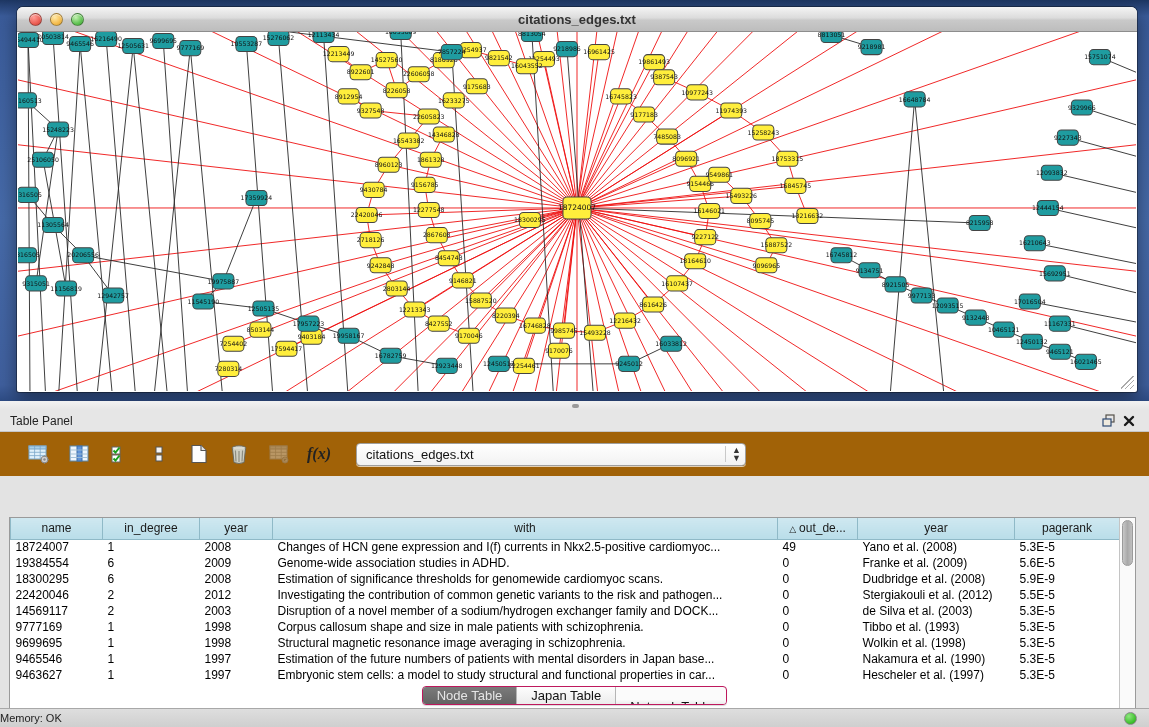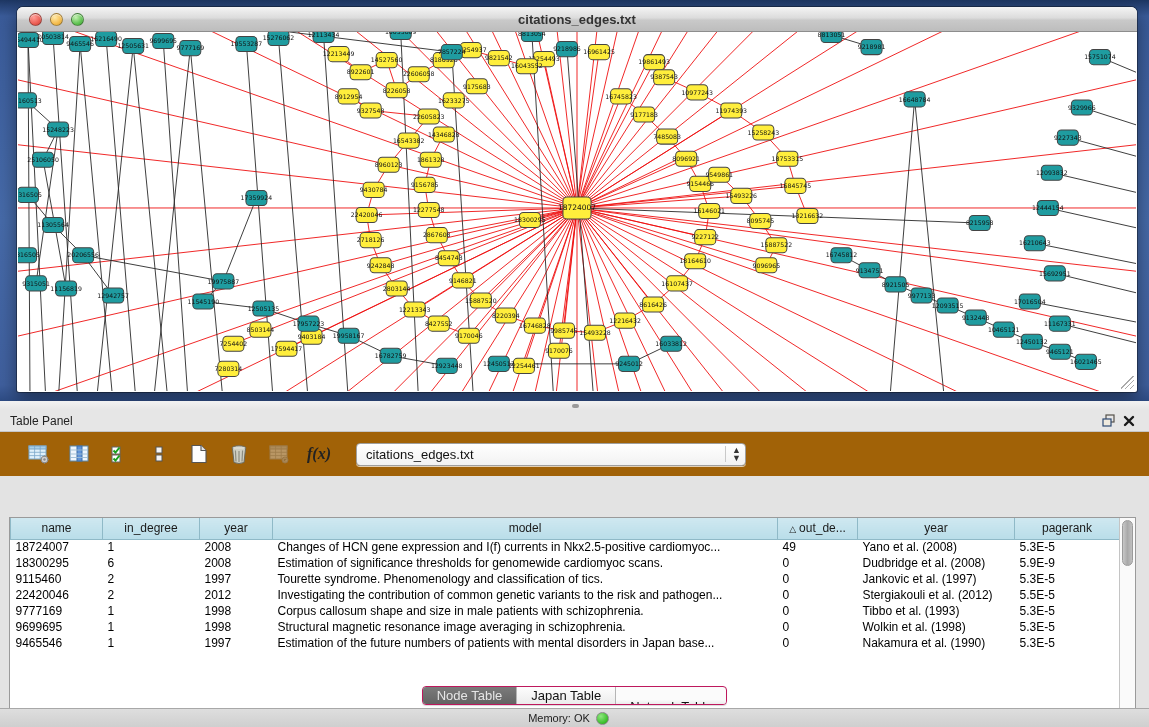--- a/index.html
+++ b/index.html
@@ -71,21 +71,21 @@
   .seg { display:flex; height:19px; border:1px solid #be185d; border-radius:4px; overflow:hidden;
     background:#fbfbfb; box-shadow:0 1px 1px rgba(0,0,0,.15); }
   .seg button { border:none; background:linear-gradient(180deg,#fdfdfd,#ececec); padding:0 14px;
     font-size:13px; color:#111; cursor:pointer; border-right:1px solid #b5b5b5;
     font-family:"Liberation Sans", sans-serif; }
   .seg button:last-child { border-right:none;margin-top:12px; }
   .seg button.active { background:linear-gradient(180deg,#7b7b7b,#646464); color:#e6e6e6; }
 
   .status-bar { position:absolute; left:0; top:307px; width:1149px; height:19px;
     background:linear-gradient(180deg,#dedede,#cfcfcf); border-top:1px solid #a8a8a8;
-    display:flex; align-items:center; justify-content:center; padding-right:12px; gap:6px; }
+    display:flex; align-items:center; justify-content:space-between; padding-right:12px; gap:6px; }
   .status-label { font-size:11px; color:#222; }
   .mem-dot { width:13px; height:13px; border-radius:50%;
     background:radial-gradient(circle at 35% 30%, #8fe77f, #3ec02e 65%, #2e9a22); border:1px solid #8a8a8a; }
 
   
   .icon-16 { width:22px; height:20px; }
 </style>
 </head>
 <body>
 
@@ -918,62 +918,71 @@
           <col style="width:505px">
             <col style="width:80px">
             <col style="width:157px">
             <col style="width:105px">
         </colgroup>
         <thead>
             <tr id="grid-head">
               <th>name</th>
               <th>in_degree</th>
               <th>year</th>
-              <th>model</th>
+              <th>with</th>
               <th><span class="sort-tri">△</span>out_de...</th>
               <th>year</th>
               <th>pagerank</th>
             </tr>
           </thead>
         <tbody id="grid-body">
             <tr>
               <td>18724007</td>
               <td>1</td>
               <td>2008</td>
               <td>Changes of HCN gene expression and I(f) currents in Nkx2.5-positive cardiomyoc...</td>
               <td>49</td>
               <td>Yano et al. (2008)</td>
               <td>5.3E-5</td>
             </tr>
             <tr>
+              <td>19384554</td>
+              <td>6</td>
+              <td>2009</td>
+              <td>Genome-wide association studies in ADHD.</td>
+              <td>0</td>
+              <td>Franke et al. (2009)</td>
+              <td>5.6E-5</td>
+            </tr>
+            <tr>
               <td>18300295</td>
               <td>6</td>
               <td>2008</td>
               <td>Estimation of significance thresholds for genomewide cardiomyoc scans.</td>
               <td>0</td>
               <td>Dudbridge et al. (2008)</td>
               <td>5.9E-9</td>
             </tr>
             <tr>
-              <td>9115460</td>
-              <td>2</td>
-              <td>1997</td>
-              <td>Tourette syndrome. Phenomenology and classification of tics.</td>
-              <td>0</td>
-              <td>Jankovic et al. (1997)</td>
-              <td>5.3E-5</td>
-            </tr>
-            <tr>
               <td>22420046</td>
               <td>2</td>
               <td>2012</td>
               <td>Investigating the contribution of common genetic variants to the risk and pathogen...</td>
               <td>0</td>
               <td>Stergiakouli et al. (2012)</td>
               <td>5.5E-5</td>
+            </tr>
+            <tr>
+              <td>14569117</td>
+              <td>2</td>
+              <td>2003</td>
+              <td>Disruption of a novel member of a sodium/hydrogen exchanger family and DOCK...</td>
+              <td>0</td>
+              <td>de Silva et al. (2003)</td>
+              <td>5.3E-5</td>
             </tr>
             <tr>
               <td>9777169</td>
               <td>1</td>
               <td>1998</td>
               <td>Corpus callosum shape and size in male patients with schizophrenia.</td>
               <td>0</td>
               <td>Tibbo et al. (1993)</td>
               <td>5.3E-5</td>
             </tr>
@@ -988,20 +997,29 @@
             </tr>
             <tr>
               <td>9465546</td>
               <td>1</td>
               <td>1997</td>
               <td>Estimation of the future numbers of patients with mental disorders in Japan base...</td>
               <td>0</td>
               <td>Nakamura et al. (1990)</td>
               <td>5.3E-5</td>
             </tr>
+            <tr>
+              <td>9463627</td>
+              <td>1</td>
+              <td>1997</td>
+              <td>Embryonic stem cells: a model to study structural and functional properties in car...</td>
+              <td>0</td>
+              <td>Hescheler et al. (1997)</td>
+              <td>5.3E-5</td>
+            </tr>
           </tbody>
       </table>
     </div>
     <div class="vscroll">
       <div class="vthumb"></div>
     </div>
   </div>
 
   <div class="tabs-row">
     <div class="seg" id="seg-tabs">

